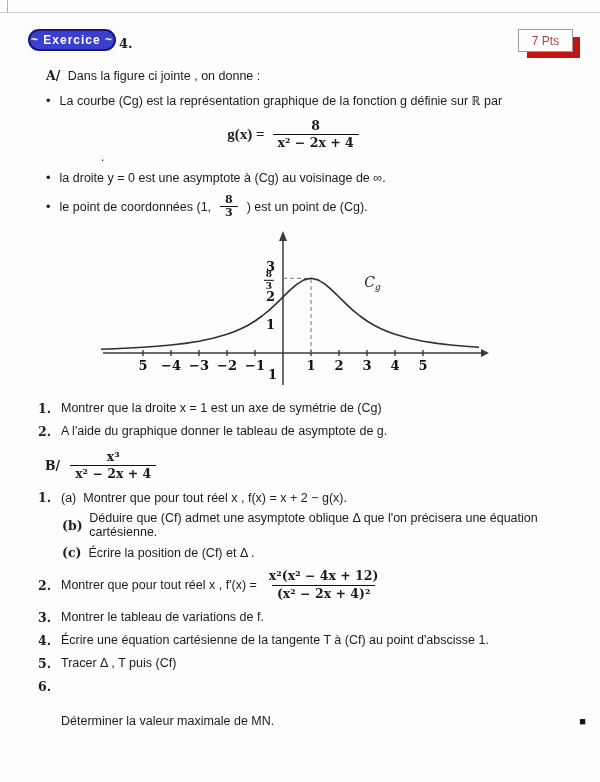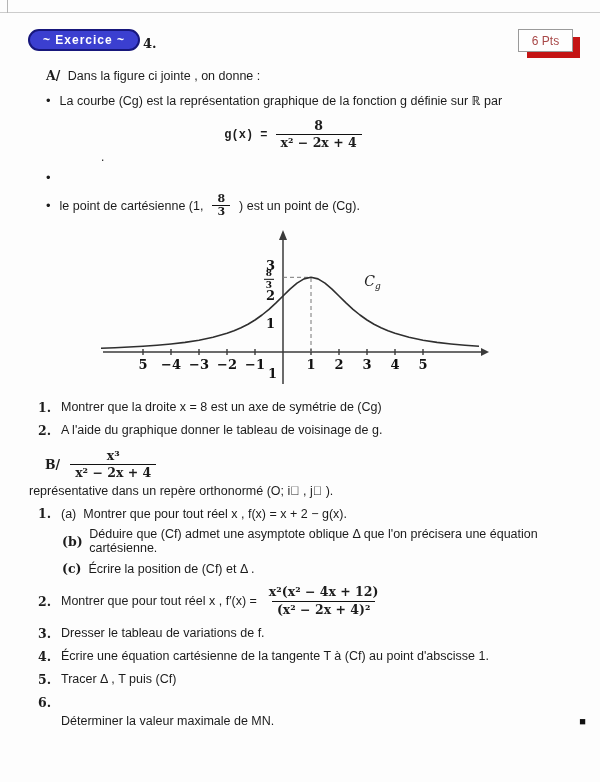--- a/index.html
+++ b/index.html
@@ -4,34 +4,34 @@
 <style>
   html,body{margin:0;padding:0;background:#ffffff;}
   .page{position:relative;width:600px;height:782px;background:#fdfdfd;overflow:hidden;
         font-family:"Liberation Sans",sans-serif;color:#1c1c1c;font-size:12.5px;box-sizing:border-box;}
   .scan-top{position:absolute;left:0;top:12px;width:100%;height:1px;background:#cccccc;}
   .scan-left{position:absolute;left:7px;top:0;width:1px;height:13px;background:#b5b5b5;}
 
   .header-row{position:absolute;top:29px;left:28px;right:20px;display:flex;justify-content:space-between;align-items:flex-start;}
   .badge-group{display:flex;align-items:flex-end;gap:3px;}
   .badge{display:inline-block;background:#3b3fd0;border:2px solid #17177c;border-radius:13px;
-         color:#ffffff;padding:2px 13px;font-size:12px;font-weight:bold;letter-spacing:1px;}
+         color:#ffffff;padding:2px 1px;font-size:12px;font-weight:bold;letter-spacing:1px;}
   .badge-num{font-family:"DejaVu Serif",serif;font-weight:bold;font-size:13px;}
   .pts-wrap{position:relative;width:62px;height:30px;}
   .pts-shadow{position:absolute;left:9px;top:8px;width:53px;height:21px;background:#c41414;}
   .pts-box{position:absolute;left:0;top:0;width:53px;height:21px;background:#fefefe;border:1px solid #9a9a9a;
            display:flex;align-items:center;justify-content:center;color:#a84848;font-size:12px;}
 
   .content{position:absolute;top:62px;left:0;right:0;}
   .secA{padding-left:46px;padding-right:0;}
   .intro{margin:6px 0 6px 0;}
   .pfx{font-weight:bold;font-family:"DejaVu Serif",serif;margin-right:4px;}
   .bullet{display:flex;align-items:center;gap:9px;margin:9px 0;}
   .dot{font-size:13px;line-height:1;}
-  .math{font-family:Liberation Mono, monospace;font-weight:bold;font-size:12px;}
+  .math{font-family:Liberation Serif, serif;font-weight:bold;font-size:15px;}
   .frac{display:inline-flex;flex-direction:column;align-items:center;
         font-family:"DejaVu Serif",serif;font-weight:bold;font-size:12.5px;line-height:1.3;}
   .frac .fnum{padding:0 5px;}
   .frac .fden{border-top:1.4px solid #111;padding:0 5px;}
   .frac.small{font-size:11px;line-height:1.15;}
   .formula-row{display:flex;align-items:center;justify-content:center;gap:8px;margin:6px 60px 0 0;}
   .stray{margin:0 0 0 55px;font-size:12px;line-height:10px;height:10px;}
 
   .graph{margin:4px 0 0 93px;width:400px;height:164px;}
 
@@ -39,40 +39,40 @@
   .q{display:flex;align-items:center;gap:7px;margin:8px 0;}
   .qno{font-family:"DejaVu Serif",serif;font-weight:bold;min-width:16px;font-size:12.5px;}
   .qtext{}
 
   .secB{padding-left:29px;padding-right:12px;margin-top:10px;}
   .bline1{display:flex;align-items:center;gap:6px;padding-left:16px;flex-wrap:nowrap;}
   .bline2{margin:3px 0 4px 0;}
 
   .qlistB{padding-left:38px;margin-top:4px;}
   .sub{padding-left:24px;margin:6px 0;}
-  .q6line2{display:flex;justify-content:space-between;align-items:center;padding-left:23px;padding-right:14px;margin-top:4px;}
+  .q6line2{display:flex;justify-content:space-between;align-items:center;padding-left:23px;padding-right:14px;margin-top:20px;}
   .endsq{font-size:11px;color:#111;}
   svg text{font-family:"DejaVu Serif",serif;}
 </style>
 </head>
 <body>
 
 <div class="page">
   <div class="scan-top"></div>
   <div class="scan-left"></div>
 
   <div class="header-row">
     <div class="badge-group">
       <span class="badge">~ Exercice ~</span>
       <span class="badge-num">4.</span>
     </div>
     <div class="pts-wrap">
       <div class="pts-shadow"></div>
       <div class="pts-box">
-        <span>6 Pts</span>
+        <span>7 Pts</span>
       </div>
     </div>
   </div>
 
   <div class="content">
 
     <div class="secA">
       <p class="intro">
         <span class="pfx">A/</span>
         <span>Dans la figure ci jointe , on donne :</span>
@@ -88,25 +88,26 @@
         <span class="frac">
           <span class="fnum">8</span>
           <span class="fden">x² − 2x + 4</span>
         </span>
       </div>
 
       <div class="stray">.</div>
 
       <div class="bullet">
         <span class="dot">•</span>
+        <span>la droite y = 0 est une asymptote à (Cg) au voisinage de ∞.</span>
       </div>
 
       <div class="bullet">
         <span class="dot">•</span>
-        <span>le point de cartésienne (1,</span>
+        <span>le point de coordonnées (1,</span>
         <span class="frac small">
           <span class="fnum">8</span>
           <span class="fden">3</span>
         </span>
         <span>) est un point de (Cg).</span>
       </div>
     </div>
 
     <div id="graph" class="graph"><svg width="400" height="164" viewBox="0 0 400 164">
           <line x1="10" y1="124" x2="390" y2="124" stroke="#3a3a3a" stroke-width="1.5"></line>
@@ -142,37 +143,36 @@
           <text x="176" y="60.32400000000001" text-anchor="middle" font-size="9" font-weight="bold" fill="#111">3</text>
           <line x1="190" y1="49.32400000000001" x2="218" y2="49.32400000000001" stroke="#777" stroke-width="1" stroke-dasharray="4 3"></line>
           <line x1="218" y1="124" x2="218" y2="49.32400000000001" stroke="#777" stroke-width="1" stroke-dasharray="4 3"></line>
           <path d="M8.0 120.2 L22.0 119.7 L36.0 119.0 L50.0 118.3 L64.0 117.3 L78.0 116.0 L92.0 114.4 L106.0 112.2 L120.0 109.3 L134.0 105.3 L141.0 102.8 L148.0 99.8 L155.0 96.2 L162.0 92.0 L169.0 87.0 L176.0 81.3 L183.0 74.9 L190.0 68.0 L197.0 61.1 L204.0 55.1 L211.0 50.9 L218.0 49.3 L225.0 50.9 L232.0 55.1 L239.0 61.1 L246.0 68.0 L253.0 74.9 L260.0 81.3 L267.0 87.0 L274.0 92.0 L281.0 96.2 L288.0 99.8 L295.0 102.8 L302.0 105.3 L316.0 109.3 L330.0 112.2 L344.0 114.4 L358.0 116.0 L372.0 117.3 L386.0 118.3 " fill="none" stroke="#2f2f2f" stroke-width="1.6" stroke-linejoin="round"></path>
           <text x="271.2" y="58.2" font-size="14" font-style="italic" fill="#222"><tspan>C</tspan><tspan font-size="9" dy="3">g</tspan></text>
         </svg></div>
 
     <div class="qlistA">
       <div class="q">
         <span class="qno">1.</span>
-        <span class="qtext">Montrer que la droite x = 8 est un axe de symétrie de (Cg)</span>
+        <span class="qtext">Montrer que la droite x = 1 est un axe de symétrie de (Cg)</span>
       </div>
       <div class="q">
         <span class="qno">2.</span>
-        <span class="qtext">A l'aide du graphique donner le tableau de voisinage de g.</span>
+        <span class="qtext">A l'aide du graphique donner le tableau de asymptote de g.</span>
       </div>
     </div>
 
     <div class="secB">
       <div class="bline1">
         <span class="pfx">B/</span>
         <span class="frac">
           <span class="fnum">x³</span>
           <span class="fden">x² − 2x + 4</span>
         </span>
       </div>
-      <p class="bline2">représentative dans un repère orthonormé (O; i⃗ , j⃗ ).</p>
     </div>
 
     <div class="qlistB">
       <div class="q" style="margin-bottom:2px;">
         <span class="qno">1.</span>
         <span class="qtext">(a)</span>
         <span class="qtext">Montrer que pour tout réel x ,   f(x) = x + 2 − g(x).</span>
       </div>
       <div class="q sub">
         <span class="qno">(b)</span>
@@ -187,21 +187,21 @@
         <span class="qno">2.</span>
         <span class="qtext">Montrer que pour tout réel x ,   f′(x) =</span>
         <span class="frac">
           <span class="fnum">x²(x² − 4x + 12)</span>
           <span class="fden">(x² − 2x + 4)²</span>
         </span>
       </div>
 
       <div class="q">
         <span class="qno">3.</span>
-        <span class="qtext">Dresser le tableau de variations de f.</span>
+        <span class="qtext">Montrer le tableau de variations de f.</span>
       </div>
       <div class="q">
         <span class="qno">4.</span>
         <span class="qtext">Écrire une équation cartésienne de la tangente T à (Cf) au point d'abscisse 1.</span>
       </div>
       <div class="q">
         <span class="qno">5.</span>
         <span class="qtext">Tracer Δ , T puis (Cf)</span>
       </div>
       <div class="q" style="margin-bottom:2px;">

